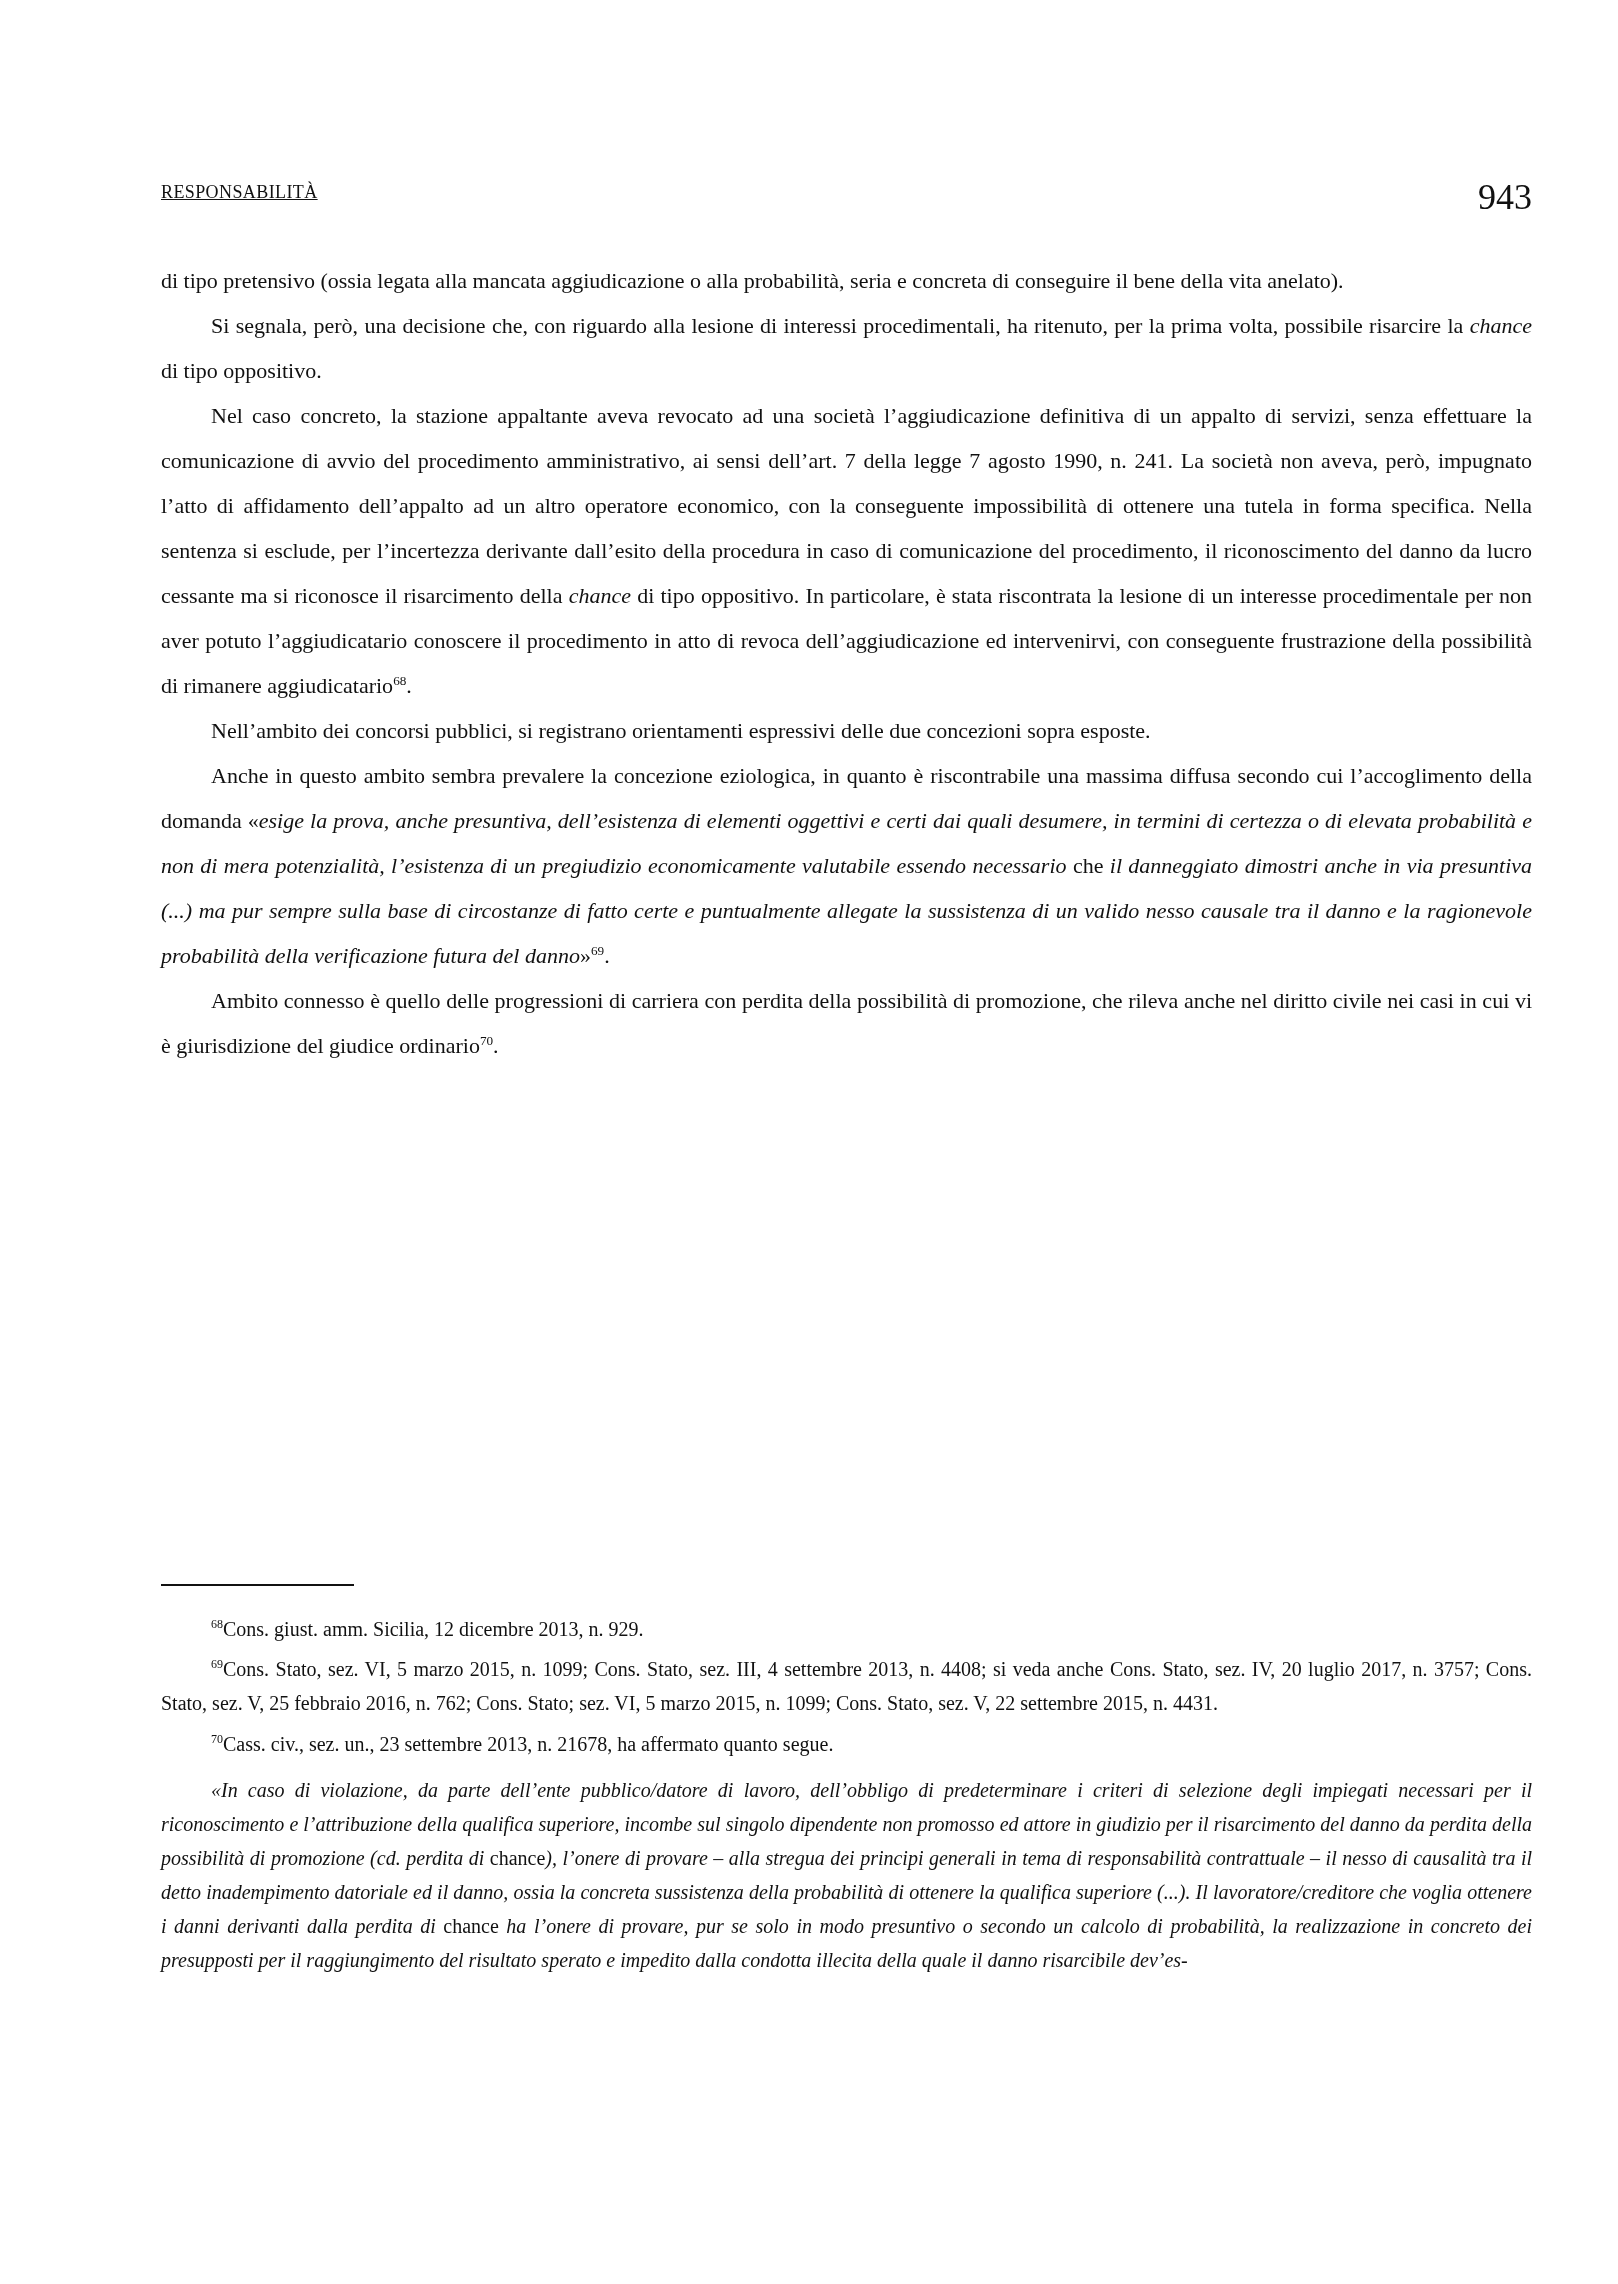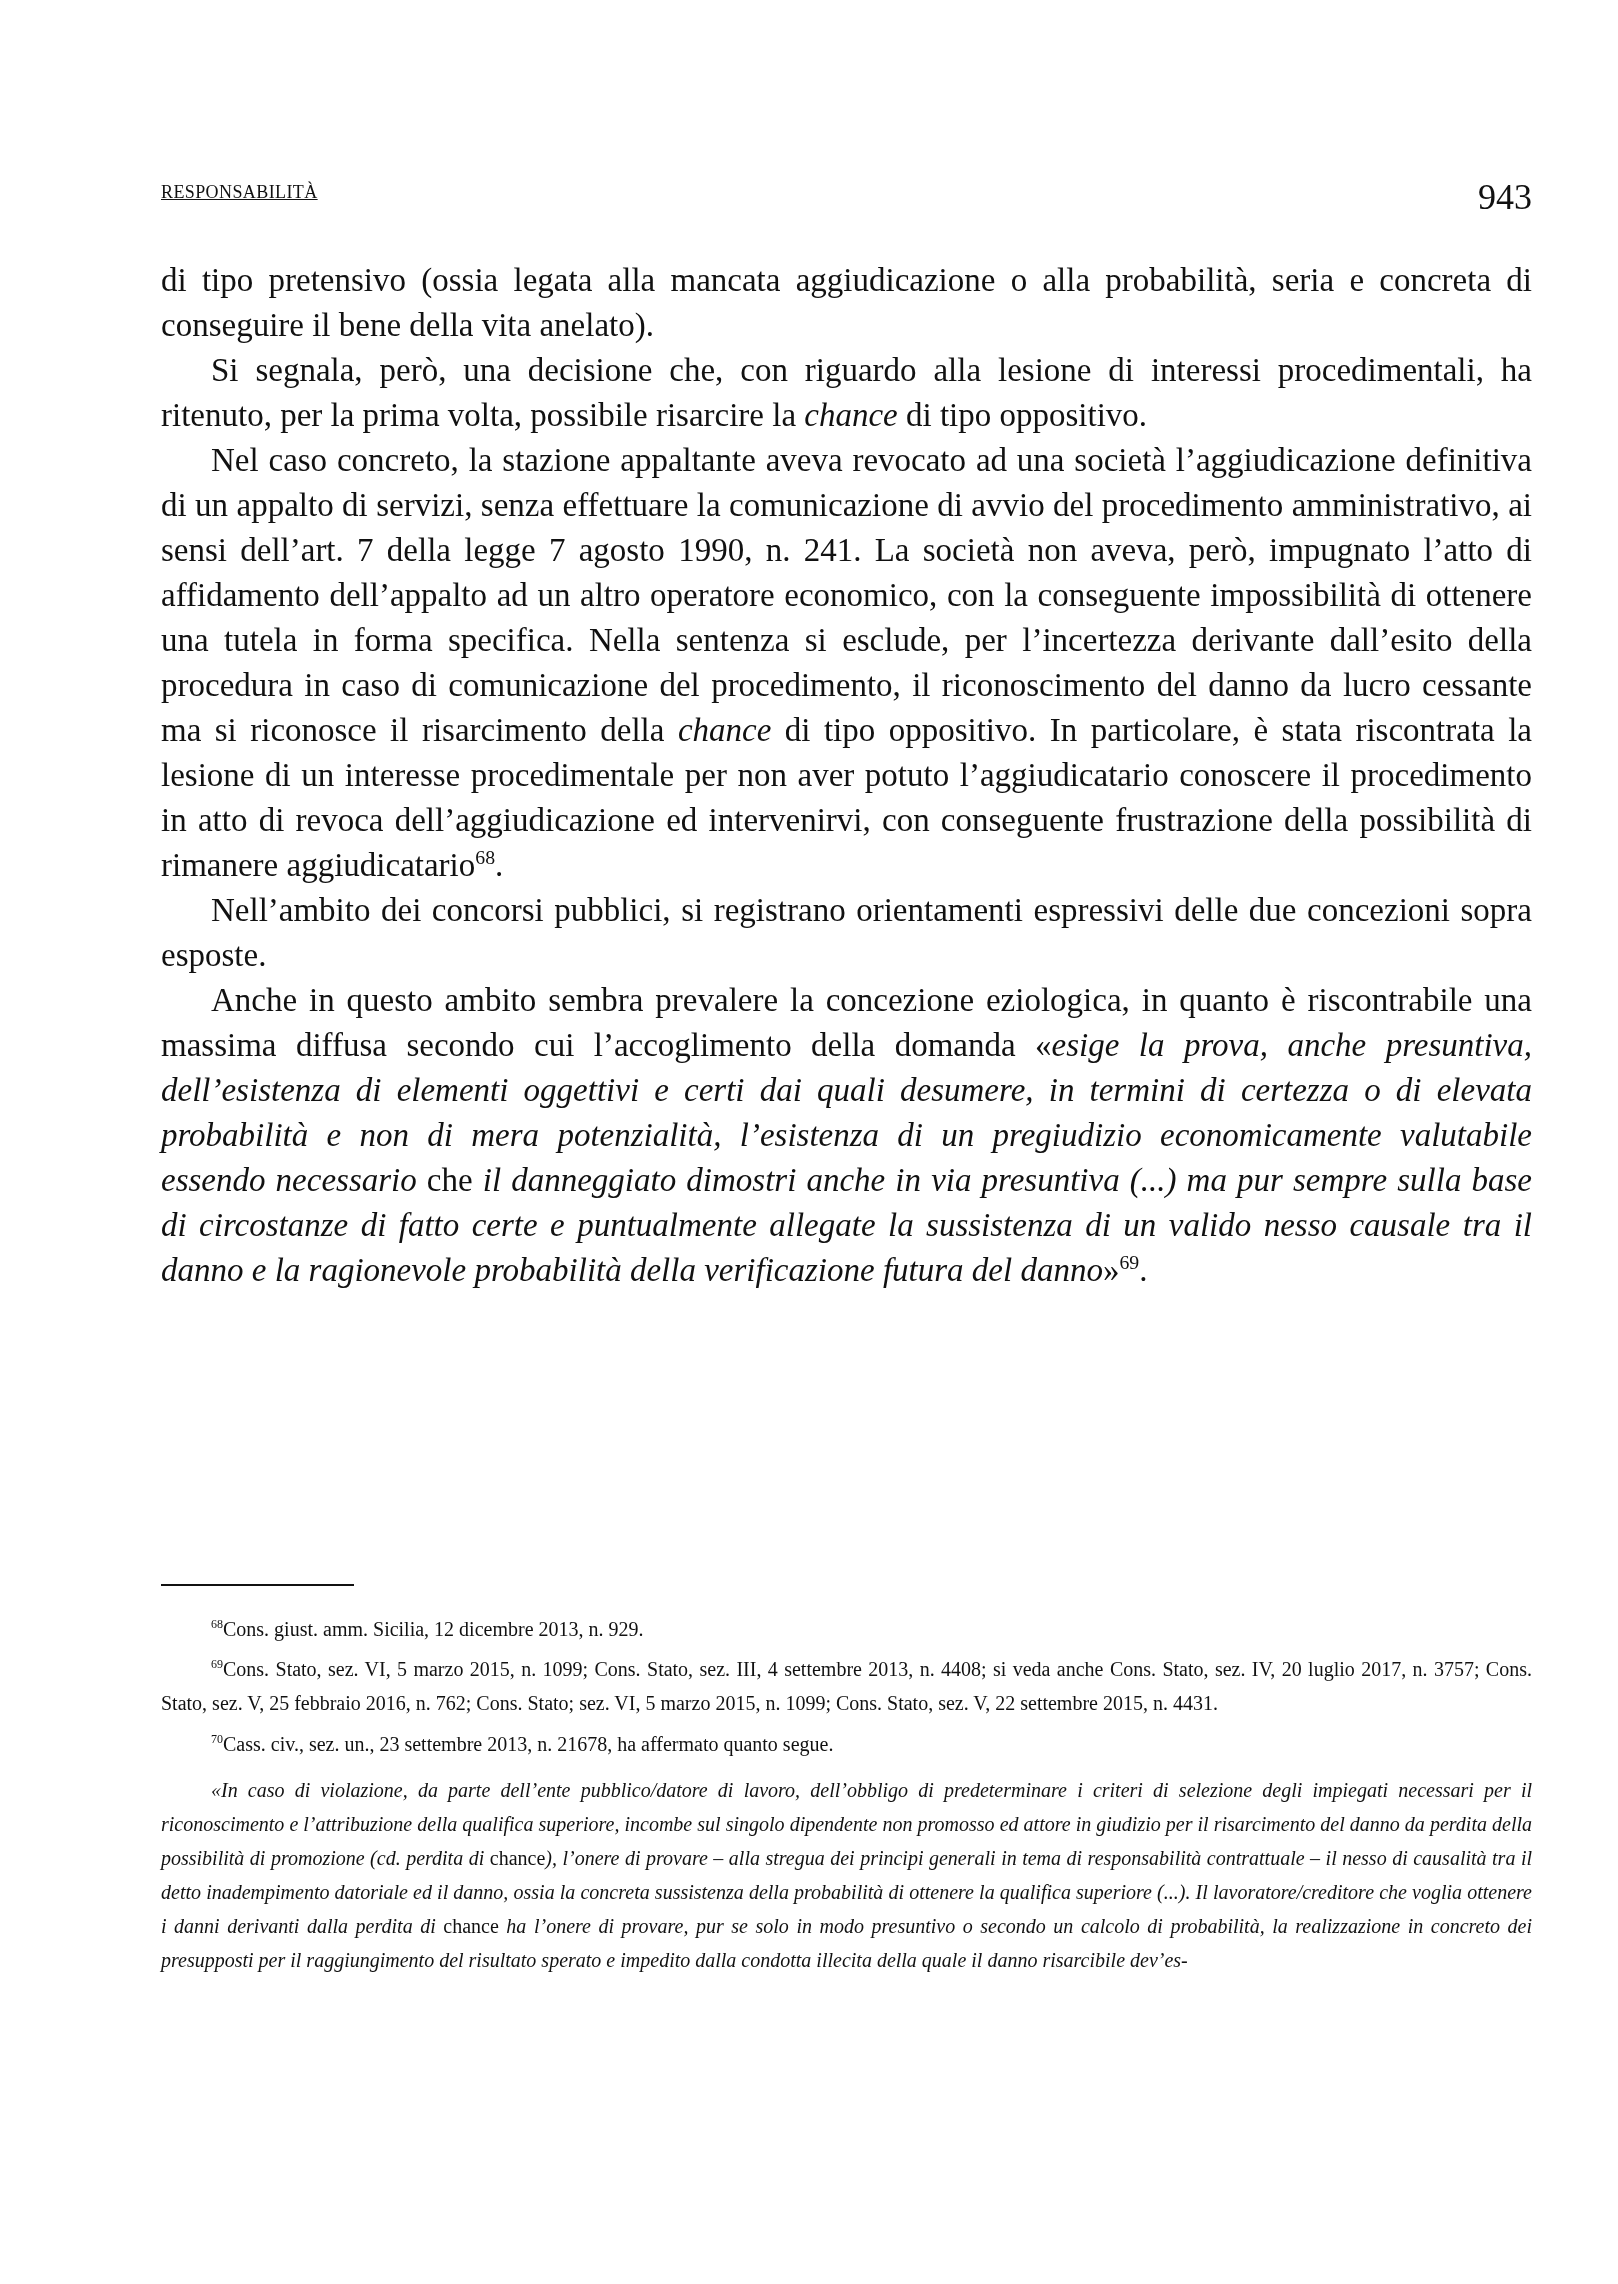--- a/index.html
+++ b/index.html
@@ -1,21 +1,21 @@
 <!DOCTYPE html>
 <html style="font-size:13px"><head>
 <meta charset="utf-8">
 <style>
   html, body { margin: 0; padding: 0; background: #ffffff; }
   body { width: 1619px; height: 2284px; position: relative; overflow: hidden; color: #111; font-family: "Liberation Serif", "DejaVu Serif", serif; }
   .page { position: absolute; left: 161px; top: 0; width: 1371px; }
   .running-head { position: absolute; top: 176px; left: 0; width: 1371px; height: 32px; }
   .running-title { position: absolute; left: 0; top: 6.4px; font-size: 18px; letter-spacing: 0.4px; text-decoration: underline; }
   .page-number { position: absolute; right: 0; top: 0; font-size: 36px; }
-  .body-text { position: absolute; top: 258px; left: 0; width: 1371px; font-size: 33px; line-height: 45px; text-align: justify; hyphens: manual; }
+  .body-text { position: absolute; top: 258px; left: 0; width: 1371px; font-size: 22px; line-height: 45px; text-align: justify; hyphens: manual; }
   .body-text p { margin: 0; text-indent: 0; }
   .body-text p.indent { text-indent: 50px; }
   .body-text i { font-style: italic; }
   sup { font-size: 60%; vertical-align: super; line-height: 0; }
   .rule { position: absolute; left: 0; top: 1584px; width: 193px; height: 2.4px; background: #111; }
   .footnotes { position: absolute; top: 1612px; left: 0; width: 1371px; font-size: 20px; line-height: 34px; text-align: justify; }
   .footnotes p { margin: 0 0 6.4px 0; text-indent: 50px; }
   .footnotes p.cont { margin-top: 0; }
   .fn-quote { font-style: italic; }
   .fn-quote .roman { font-style: normal; }
@@ -29,20 +29,21 @@
     <span class="running-title">RESPONSABILITÀ</span>
     <span class="page-number">943</span>
   </div>
 
   <div class="body-text">
     <p><span>di tipo pretensivo (ossia legata alla mancata aggiudicazione o alla probabilità, seria e concreta di conseguire il bene della vita anelato).</span></p>
     <p class="indent"><span>Si segnala, però, una decisione che, con riguardo alla lesione di interessi procedimentali, ha ritenuto, per la prima volta, possibile risarcire la </span><i>chance</i><span> di tipo oppositivo.</span></p>
     <p class="indent"><span>Nel caso concreto, la stazione appaltante aveva revocato ad una società l’aggiudicazione definitiva di un appalto di servizi, senza effettuare la comunicazione di avvio del procedimento amministrativo, ai sensi dell’art. 7 della legge 7 agosto 1990, n. 241. La società non aveva, però, impugnato l’atto di affidamento dell’appalto ad un altro operatore economico, con la conseguente impossibilità di ottenere una tutela in forma specifica. Nella sentenza si esclude, per l’incertezza derivante dall’esito della procedura in caso di comunicazione del procedimento, il riconoscimento del danno da lucro cessante ma si riconosce il risarcimento della </span><i>chance</i><span> di tipo oppositivo. In particolare, è stata riscontrata la lesione di un interesse procedimentale per non aver potuto l’aggiudicatario conoscere il procedimento in atto di revoca dell’aggiudicazione ed intervenirvi, con conseguente frustrazione della possibilità di rimanere aggiudicatario</span><sup>68</sup><span>.</span></p>
     <p class="indent"><span>Nell’ambito dei concorsi pubblici, si registrano orientamenti espressivi delle due concezioni sopra esposte.</span></p>
     <p class="indent"><span>Anche in questo ambito sembra prevalere la concezione eziologica, in quanto è riscontrabile una massima diffusa secondo cui l’accoglimento della domanda «</span><i>esige la prova, anche presuntiva, dell’esistenza di elementi oggettivi e certi dai quali desumere, in termini di certezza o di elevata probabilità e non di mera potenzialità, l’esistenza di un pregiudizio economicamente valutabile essendo necessario</i><span> che </span><i>il danneggiato dimostri anche in via presuntiva (...) ma pur sempre sulla base di circostanze di fatto certe e puntualmente allegate la sussistenza di un valido nesso causale tra il danno e la ragionevole probabilità della verificazione futura del danno</i><span>»</span><sup>69</sup><span>.</span></p>
+    <p class="indent"><span>Ambito connesso è quello delle progressioni di carriera con perdita della possibilità di promozione, che rileva anche nel diritto civile nei casi in cui vi è giurisdizione del giudice ordinario</span><sup>70</sup><span>.</span></p>
   </div>
 
   <div class="rule"></div>
 
   <div class="footnotes">
     <p><sup>68</sup><span>Cons. giust. amm. Sicilia, 12 dicembre 2013, n. 929.</span></p>
     <p><sup>69</sup><span>Cons. Stato, sez. VI, 5 marzo 2015, n. 1099; Cons. Stato, sez. III, 4 settembre 2013, n. 4408; si veda anche Cons. Stato, sez. IV, 20 luglio 2017, n. 3757; Cons. Stato, sez. V, 25 febbraio 2016, n. 762; Cons. Stato; sez. VI, 5 marzo 2015, n. 1099; Cons. Stato, sez. V, 22 settembre 2015, n. 4431.</span></p>
     <p style="margin-bottom:12px"><sup>70</sup><span>Cass. civ., sez. un., 23 settembre 2013, n. 21678, ha affermato quanto segue.</span></p>
     <p class="fn-quote cont"><span>«</span><span>In caso di violazione, da parte dell’ente pubblico/datore di lavoro, dell’obbligo di predeterminare i criteri di selezione degli impiegati necessari per il riconoscimento e l’attribuzione della qualifica superiore, incombe sul singolo dipendente non promosso ed attore in giudizio per il risarcimento del danno da perdita della possibilità di promozione (cd. perdita di </span><span class="roman">chance</span><span>), l’onere di provare – alla stregua dei principi generali in tema di responsabilità contrattuale – il nesso di causalità tra il detto inadempimento datoriale ed il danno, ossia la concreta sussistenza della probabilità di ottenere la qualifica superiore (...). Il lavoratore/creditore che voglia ottenere i danni derivanti dalla perdita di </span><span class="roman">chance</span><span> ha l’onere di provare, pur se solo in modo presuntivo o secondo un calcolo di probabilità, la realizzazione in concreto dei presupposti per il raggiungimento del risultato sperato e impedito dalla condotta illecita della quale il danno risarcibile dev’es-</span></p>
   </div>

